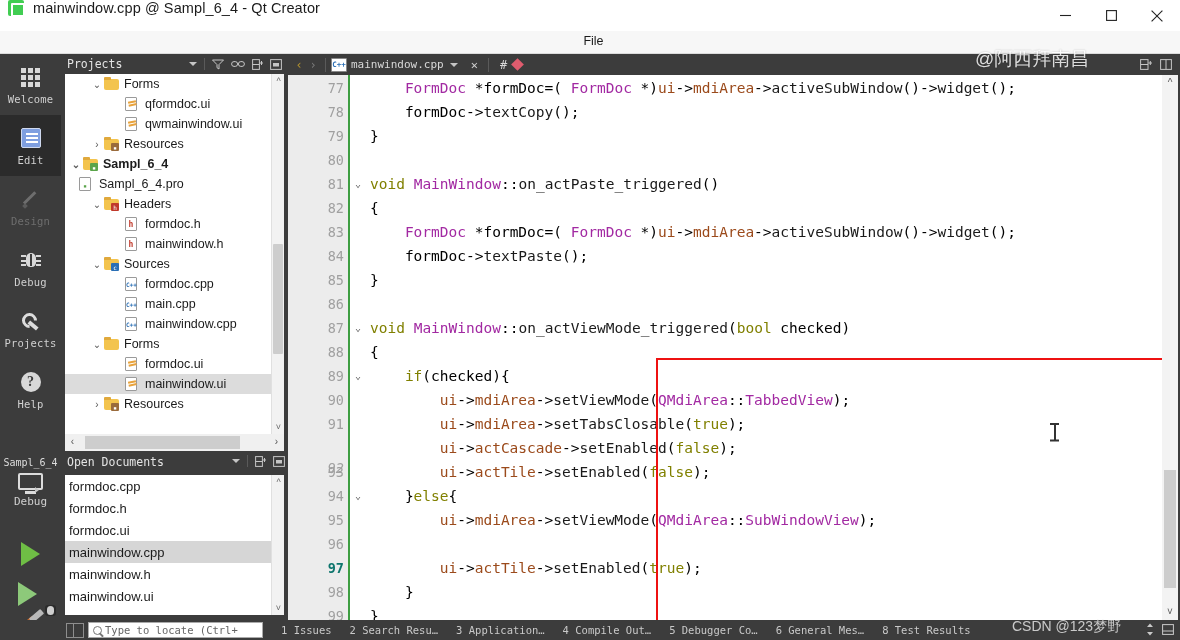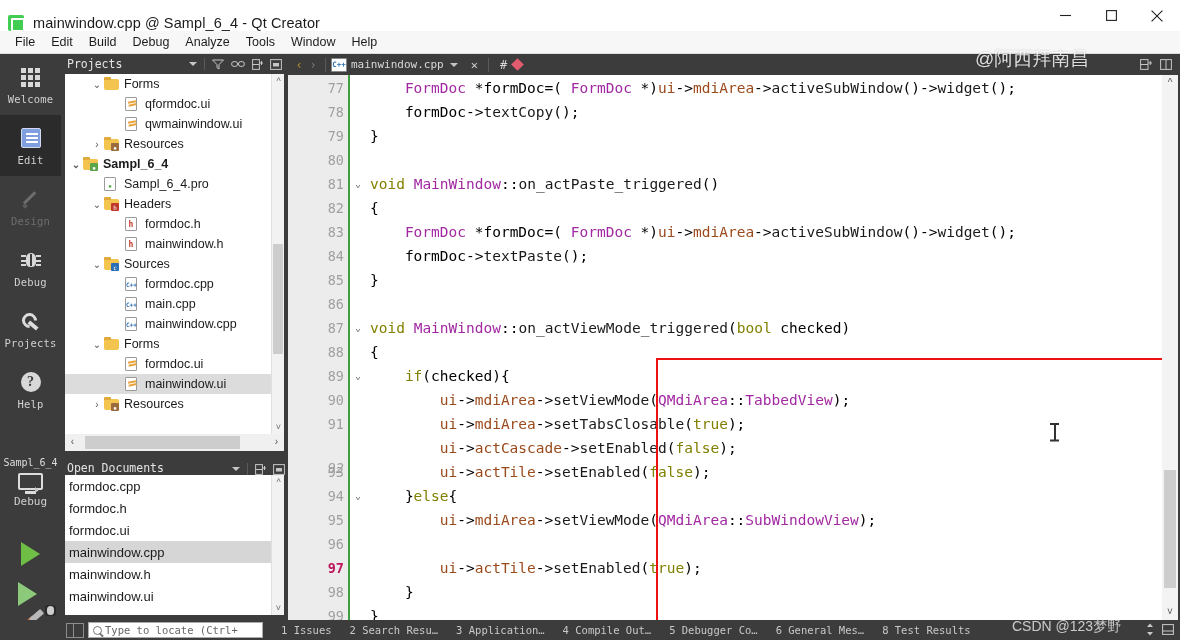--- a/index.html
+++ b/index.html
@@ -7,21 +7,21 @@
     width: 1180px; height: 640px;
     font-family: "Liberation Sans", sans-serif;
     background: #ffffff;
     overflow: hidden;
   }
   #app { position: relative; width: 1180px; height: 640px; background: #efefef; }
 
   
   .titlebar {
     position: absolute; left: 0; top: 0; width: 1180px; height: 31px;
-    background: #ffffff; display: flex; align-items: flex-end;
+    background: #ffffff; display: flex; align-items: flex-start;
   }
   .title-icon {
     width: 16px; height: 16px; margin-left: 8px; background: #41cd52;
     border-radius: 2px; position: relative; flex: none;
   }
   .title-icon::after {
     content: ""; position: absolute; left: 3px; top: 3px; width: 10px; height: 10px;
     border: 2px solid #ffffff; border-radius: 1px;
   }
   .title-text {
@@ -32,20 +32,21 @@
   .winbtn {
     width: 46px; height: 31px; display: flex; align-items: center; justify-content: center;
     color: #222; font-size: 13px;
   }
 
   
   .menubar {
     position: absolute; left: 0; top: 31px; width: 1180px; height: 23px;
     background: #f7f7f7; display: flex; align-items: center; padding-left: 7px;
     border-bottom: 1px solid #dcdcdc;
+    flex-direction: column;
   }
   .menu-item {
     font-size: 12.5px; color: #1b1b1b; padding: 3px 8px; white-space: nowrap;
   }
 
   
   .modebar {
     position: absolute; left: 0; top: 54px; width: 61px; height: 586px;
     background: #3c3c3c;
   }
@@ -227,21 +228,21 @@
     position:absolute; left:65px; top:434px; width:219px; height:17px;
     background:#f0f0f0; display:flex; align-items:center;
   }
   .hs-arrow { width:15px; height:17px; text-align:center; line-height:16px; font-size:10px; color:#555; }
   .hs-track { flex:1; height:13px; position:relative; }
   .hs-thumb { position:absolute; left:5px; top:0; width:155px; height:13px; background:#cdcdcd; }
 
   
   .opendocs-header {
     position:absolute; left:61px; top:455px; width:227px; height:20px;
-    display:flex; align-items:flex-end; padding-left:6px; background:#3c3c3c;
+    display:flex; align-items:flex-start; padding-left:6px; background:#3c3c3c;
   }
   .odlist {
     position:absolute; left:65px; top:475px; width:219px; height:140px; background:#fff; overflow:hidden;
   }
   .odrow { height:22px; display:flex; align-items:center; padding-left:4px; font-size:13px; color:#1b1b1b; }
   .odrow.sel { background:#d6d6d6; }
 
   
   .editor-area { position:absolute; left:288px; top:54px; width:892px; height:586px; background:#fff; }
   .edtoolbar {
@@ -279,21 +280,21 @@
   }
   .green-bar { position:absolute; left:60px; top:0; width:2px; height:545px; background:#3e9e42; }
   .fold-col { position:absolute; left:62px; top:0; width:16px; height:545px; background:#fff; }
   .code-lines {
     position:absolute; left:0; top:0; width:892px; height:545px;
     font-family:"DejaVu Sans Mono", monospace; font-size:14.5px; line-height:24px;
   }
   .ln {
     position:absolute; left:0; width:56px; text-align:right; color:#a0a0a0; font-size:13.5px;
   }
-  .ln.cur { color:#be185d; font-weight:bold; }
+  .ln.cur { color:#0f766e; font-weight:bold; }
   .fold {
     position:absolute; left:63px; width:14px; text-align:center; color:#555; font-size:10px; line-height:24px;
   }
   .ctext { position:absolute; left:82px; white-space:pre; color:#000; }
 
   .tok-kw { color:#808000; }
   .tok-type { color:#a229a2; }
   .tok-mem { color:#9b4a1b; }
   .tok-fn { color:#1a1a1a; }
   .tok-op { color:#000; }
@@ -534,21 +535,21 @@
       </div>
       <div class="trow bold" style="padding-left: 4px;">
         <div class="chev">⌄</div>
         <div class="ficon">
           <div class="folder">
             <div class="badge" style="background:#5aa44a">▪</div>
           </div>
         </div>
         <span>Sampl_6_4</span>
       </div>
-      <div class="trow" style="padding-left: 25px;">
+      <div class="trow" style="">
         <div class="chev"></div>
         <div class="ficon">
           <div class="doc" style="position:relative">
             <div class="glyph" style="color:#5aa44a;font-size:6px;top:4px;">▪</div>
           </div>
         </div>
         <span>Sampl_6_4.pro</span>
       </div>
       <div class="trow" style="padding-left: 25px;">
         <div class="chev">⌄</div>

